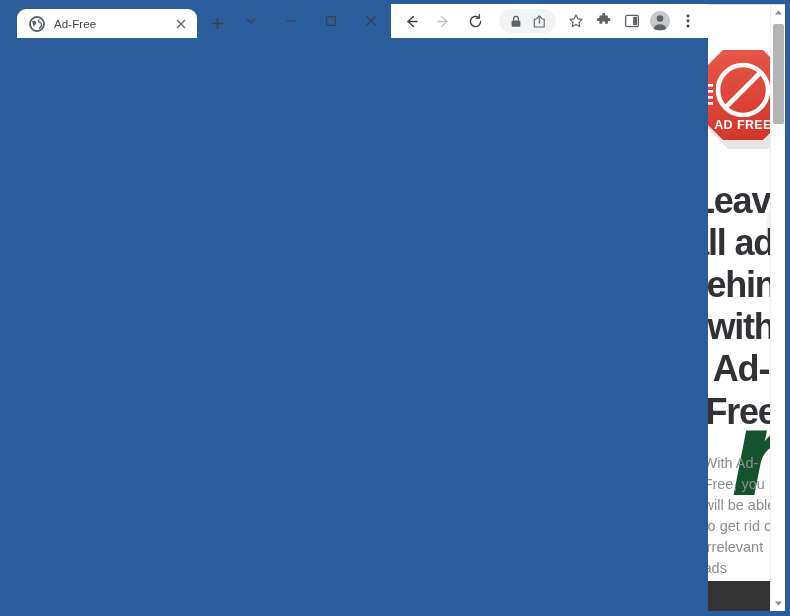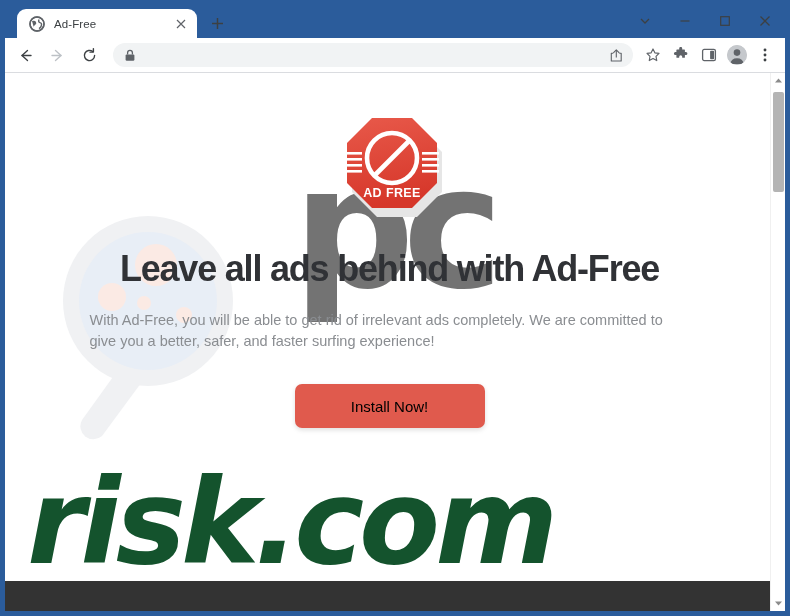--- a/index.html
+++ b/index.html
@@ -9,21 +9,21 @@
     overflow:hidden;
     background:#2b5c9b;
   }
 
   
   .window {
     position:absolute; left:0; top:0;
     width:790px; height:616px;
     background:#2b5c9b;
     padding:4px 5px 5px 5px;
-    display:flex; flex-direction:column;
+    display:flex; flex-direction:row;
   }
 
   
   .tabstrip {
     height:34px; position:relative;
     display:flex; align-items:flex-end;
     flex:0 0 auto;
   }
   .tab {
     width:180px; height:29px;

